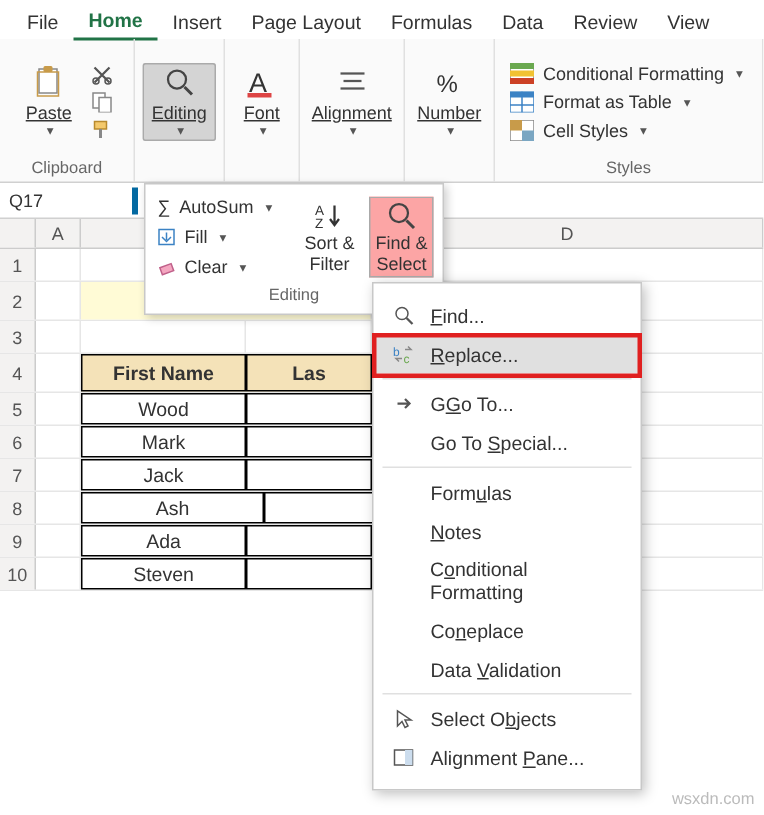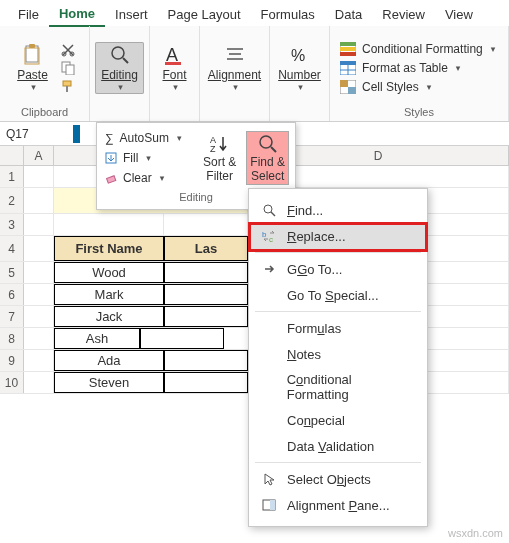--- a/index.html
+++ b/index.html
@@ -21,21 +21,21 @@
 .big-btn .lbl { font-size: 12px; margin-top: 2px; text-decoration: underline; }
 .small-stack { display: flex; flex-direction: column; gap: 2px; }
 .small-btn { width: 20px; height: 16px; display: flex; align-items: center; justify-content: center; cursor: pointer; }
 .styles-item { display: flex; align-items: center; gap: 6px; font-size: 12px; padding: 1px 4px; cursor: pointer; }
 .styles-ic { width: 16px; height: 14px; display: inline-flex; }
 
 .chev { font-size: 9px; color: #555; margin-left: 2px; }
 
 
 .fbar { display: flex; align-items: center; border-bottom: 1px solid #d0d0d0; height: 24px; }
-.namebox { width: 80px; border-right: 7px solid #0369a1; padding: 2px 6px; font-size: 12px; }
+.namebox { width: 92px; border-right: 4px solid #0369a1; padding: 2px 6px; font-size: 12px; }
 
 
 .grid { position: relative; }
 .colheads { display: flex; height: 20px; background: #f3f2f1; border-bottom: 1px solid #ccc; }
 .rowhead { width: 24px; border-right: 1px solid #ccc; background: #f3f2f1; text-align: center; font-size: 12px; color: #555; display: flex; align-items: center; justify-content: center; }
 .colhead { border-right: 1px solid #ccc; text-align: center; font-size: 12px; color: #555; display: flex; align-items: center; justify-content: center; }
 .rows { }
 .row { display: flex; height: 22px; border-bottom: 1px solid #e6e6e6; }
 .cell { border-right: 1px solid #e6e6e6; display: flex; align-items: center; justify-content: center; font-size: 13px; }
 
@@ -283,21 +283,21 @@
       <div class="row">
         <div class="rowhead">7</div>
         <div class="cell" style="width: 30px;"></div>
         <div class="cell data-cell" style="width: 110px;">Jack</div>
         <div class="cell data-cell" style="width: 84px;"></div>
         <div class="cell" style="width: 1px; flex: 1 1 0%;"></div>
       </div>
       <div class="row">
         <div class="rowhead">8</div>
         <div class="cell" style="width: 30px;"></div>
-        <div class="cell data-cell" style="width: 86px;">Ash</div>
+        <div class="cell data-cell" style="width: 122px;">Ash</div>
         <div class="cell data-cell" style="width: 84px;"></div>
         <div class="cell" style="width: 1px; flex: 1 1 0%;"></div>
       </div>
       <div class="row">
         <div class="rowhead">9</div>
         <div class="cell" style="width: 30px;"></div>
         <div class="cell data-cell" style="width: 110px;">Ada</div>
         <div class="cell data-cell" style="width: 84px;"></div>
         <div class="cell" style="width: 1px; flex: 1 1 0%;"></div>
       </div>
@@ -405,21 +405,21 @@
   <div class="submenu-item">
       <span class="mic"></span>
       <span><span class="mn">N</span><span>otes</span></span>
     </div>
   <div class="submenu-item">
       <span class="mic"></span>
       <span><span>C</span><span class="mn">o</span><span>nditional Formatting</span></span>
     </div>
   <div class="submenu-item">
       <span class="mic"></span>
-      <span><span>Co</span><span class="mn">n</span><span>pecial</span></span>
+      <span><span>Co</span><span class="mn">n</span><span>eplace</span></span>
     </div>
   <div class="submenu-item">
       <span class="mic"></span>
       <span><span>Data </span><span class="mn">V</span><span>alidation</span></span>
     </div>
   <div class="submenu-sep"></div>
   <div class="submenu-item">
     <span class="mic">
         <svg width="14" height="14">
           <path d="M3 2 L3 12 L6 9 L8 13 L10 12 L8 8 L12 8 Z" fill="#fff" stroke="#555"></path>

